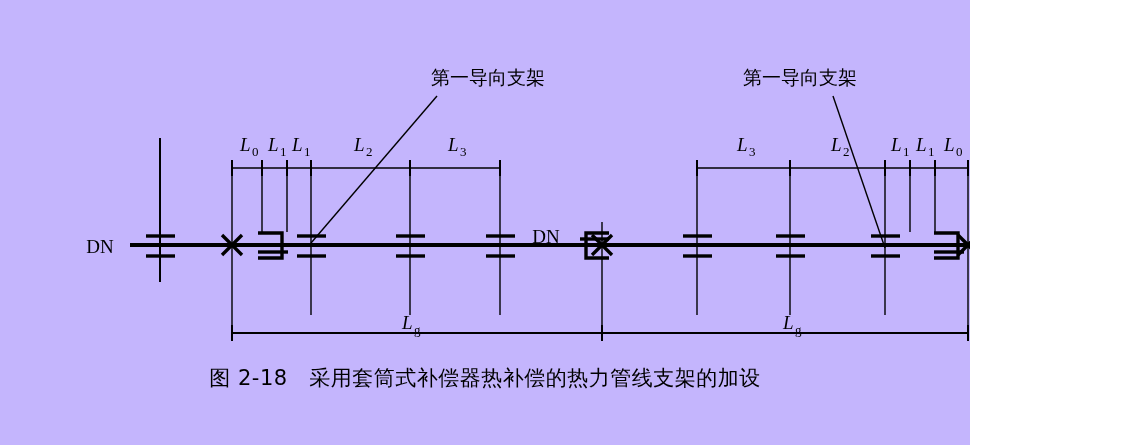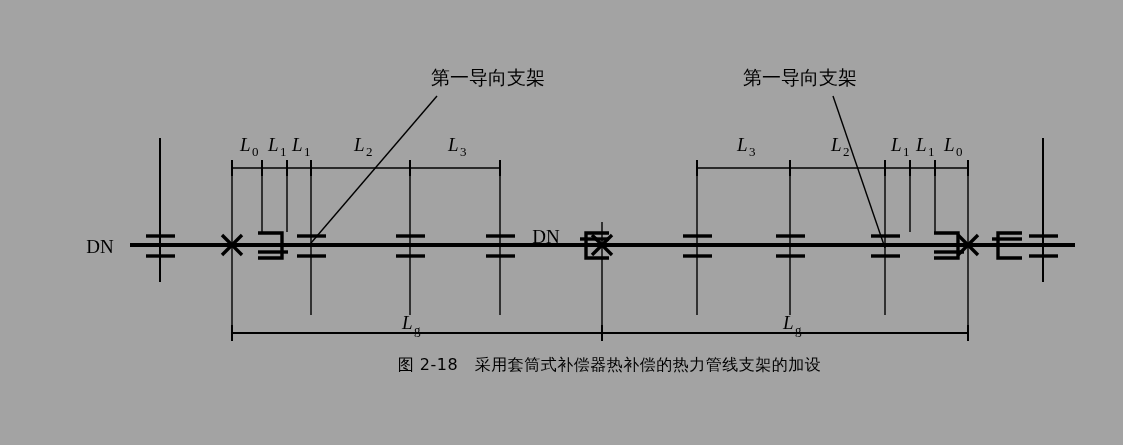--- a/index.html
+++ b/index.html
@@ -2,46 +2,45 @@
 <html><head>
 <meta charset="utf-8">
 <style>
   html, body {
     margin: 0;
     padding: 0;
     background: #ffffff;
   }
   #page {
     position: relative;
-    width: 1123px;
+    width: 970px;
     height: 445px;
-    background: #a3a3a3;
+    background: #c4b5fd;
     font-family: "Liberation Serif", serif;
     overflow: hidden;
   }
   #figure-svg {
     position: absolute;
     left: 0;
     top: 0;
     width: 1135px;
     height: 445px;
   }
   .cap-line {
     position: absolute;
     width: 100%;
     text-align: center;
     color: #000;
     white-space: nowrap;
   }
   #caption-title {
-    top: 355px;
-    font-size: 16px;
+    top: 364px;
+    font-size: 21px;
     font-family: "DejaVu Sans", sans-serif;
     letter-spacing: 0.5px;
-    margin-left: 48px;
   }
   #caption-formula {
     top: 402px;
     font-size: 19px;
     font-family: "DejaVu Sans", sans-serif;
     letter-spacing: 0.3px;
   }
   .svg-label {
     font-family: "Liberation Serif", serif;
     font-style: italic;

